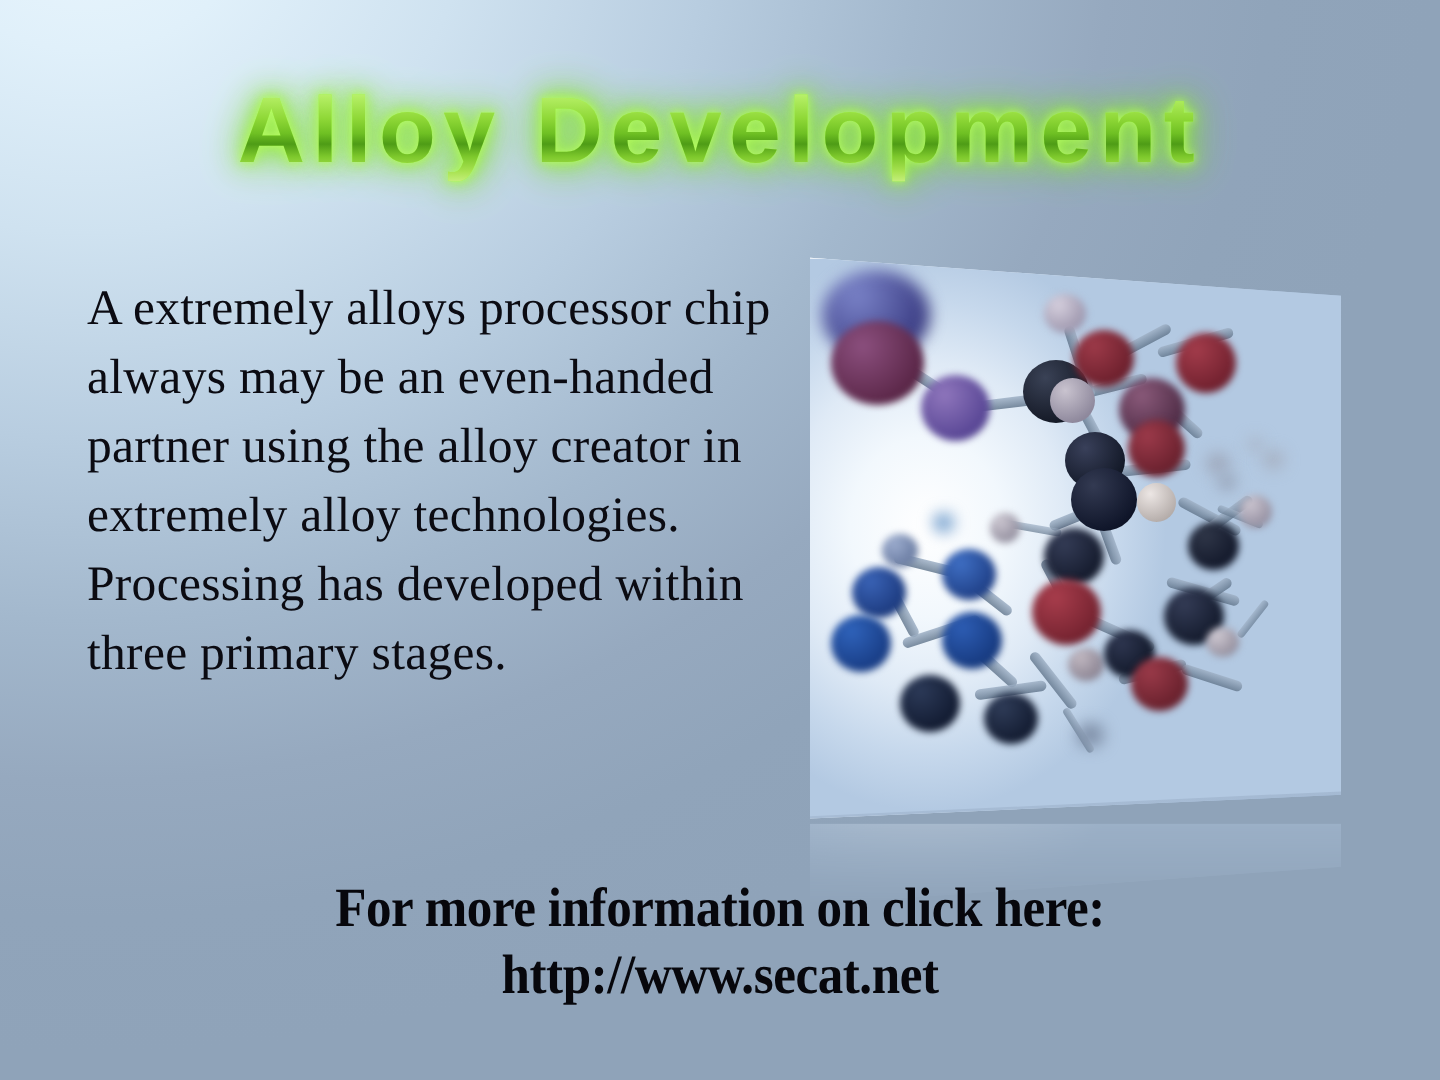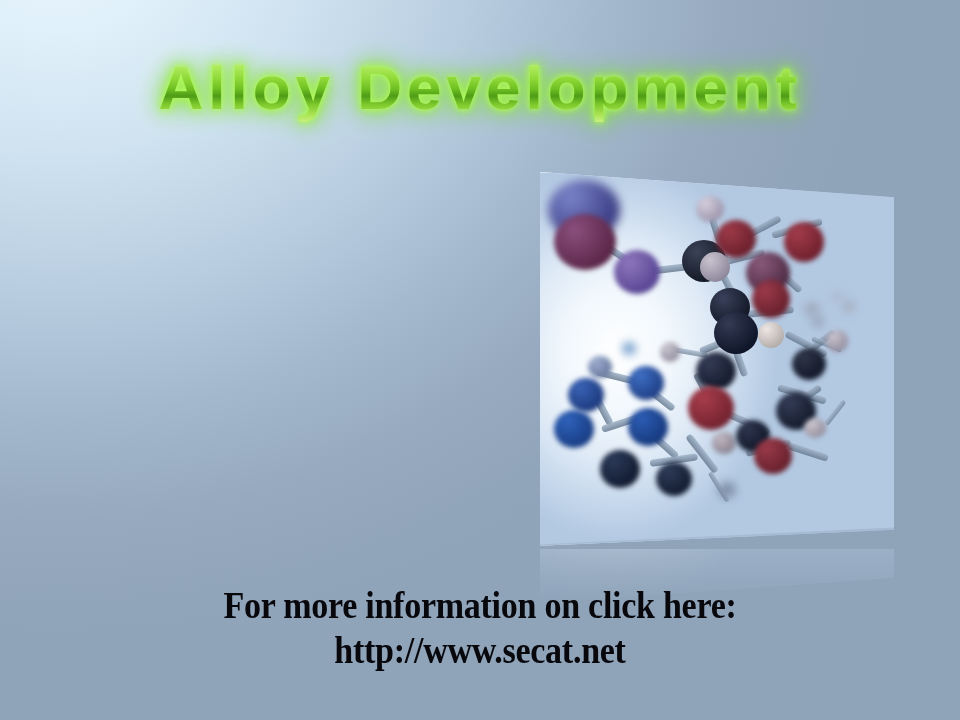--- a/index.html
+++ b/index.html
@@ -183,20 +183,21 @@
 </head>
 <body>
 
 <div id="slide">
 
   <div id="title-wrap">
     <div id="title-glow">Alloy Development</div>
     <span id="title-main">Alloy Development</span>
   </div>
 
+  <div id="body-text">A extremely alloys processor chip always may be an even-handed partner using the alloy creator in extremely alloy technologies. Processing has developed within three primary stages.</div>
 
   <div id="picture-frame">
     <div class="pic-plate">
       <div class="pic-inner">
 
         <div class="bond" style="left:34px;  top:52px;  width:86px;  transform:rotate(33deg);"></div>
         <div class="bond" style="left:108px; top:98px;  width:74px;  transform:rotate(-7deg);"></div>
         <div class="bond" style="left:170px; top:92px;  width:56px;  transform:rotate(-14deg);"></div>
         <div class="bond" style="left:172px; top:44px;  width:50px;  transform:rotate(72deg);"></div>
         <div class="bond" style="left:196px; top:68px;  width:50px;  transform:rotate(-28deg);"></div>

